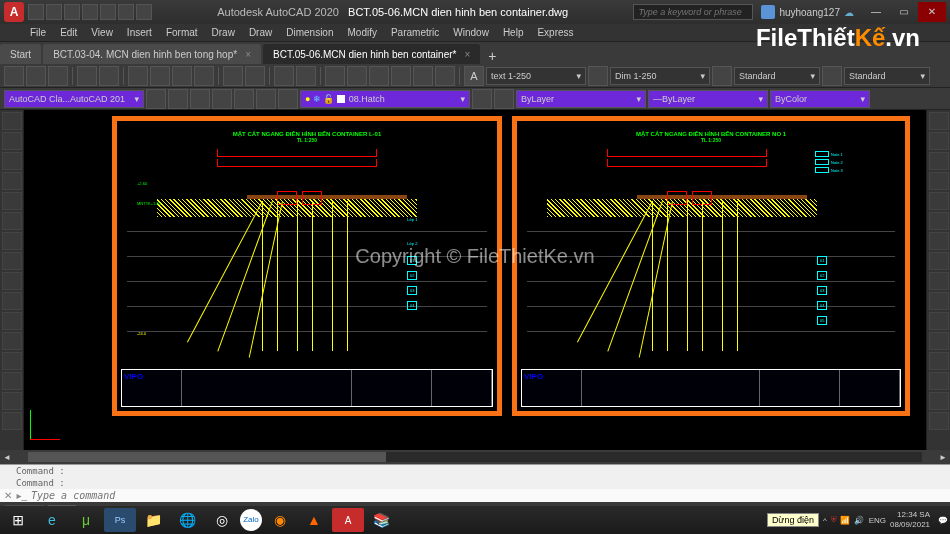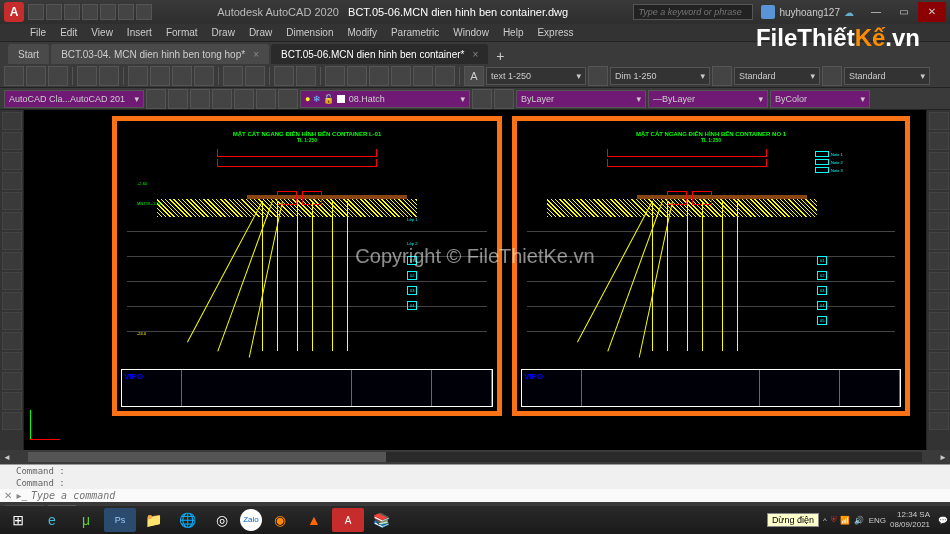--- a/index.html
+++ b/index.html
@@ -19,38 +19,38 @@
 .win-btn { width: 28px; height: 20px; text-align: center; line-height: 20px; color: #ccc; font-size: 10px; }
 .win-btn.close { background: #8b0000; }
 .watermark { position: absolute; right: 30px; top: 24px; font-size: 24px; font-weight: bold; color: #fff; z-index: 100; }
 .watermark .orange { color: #ff8c00; }
 
 
 .menubar { height: 18px; background: #333; display: flex; align-items: center; padding-left: 30px; gap: 14px; border-bottom: 1px solid #222; }
 .menubar span { color: #ccc; font-size: 10px; cursor: pointer; }
 
 
-.doctabs { height: 22px; background: #3a3a3a; display: flex; align-items: flex-end; padding-left: 8px; gap: 2px; }
+.doctabs { height: 22px; background: #3a3a3a; display: flex; align-items: flex-end; gap: 2px; }
 .doctab { height: 20px; padding: 2px 10px; background: #4a4a4a; border-radius: 3px 3px 0 0; font-size: 10px; color: #ccc; display: flex; align-items: center; gap: 4px; }
 .doctab.active { background: #2a2a2a; color: #fff; }
 .doctab .x { color: #888; margin-left: 4px; }
 .add-tab { color: #ccc; padding: 0 6px; font-size: 14px; }
 
 
 .ribbon { height: 24px; background: #3a3a3a; display: flex; align-items: center; padding: 2px 4px; gap: 2px; border-bottom: 1px solid #222; }
 .ribbon-btn { width: 20px; height: 20px; background: #444; border: 1px solid #555; }
 .ribbon-sep { width: 1px; height: 18px; background: #555; margin: 0 2px; }
 .ribbon-dd { height: 18px; background: #333; border: 1px solid #555; color: #ccc; font-size: 9px; padding: 0 4px; display: flex; align-items: center; }
 .ribbon-dd.w100 { width: 100px; }
 .ribbon-dd.w70 { width: 86px; }
 .ribbon-dd::after { content: "▾"; margin-left: auto; padding-left: 4px; }
 
 
 .propbar { height: 22px; background: #3a3a3a; display: flex; align-items: center; padding: 2px 4px; gap: 2px; border-bottom: 1px solid #222; }
-.prop-combo { height: 18px; background: #701a75; border: 1px solid #555; color: #ccc; font-size: 9px; padding: 0 4px; display: flex; align-items: center; }
+.prop-combo { height: 18px; background: #6d28d9; border: 1px solid #555; color: #ccc; font-size: 9px; padding: 0 4px; display: flex; align-items: center; }
 .prop-combo::after { content: "▾"; margin-left: auto; padding-left: 4px; }
 .layer-sw { width: 8px; height: 8px; background: #fff; margin-right: 4px; }
 
 
 .main { display: flex; height: 340px; }
 .toolpal { width: 24px; background: #333; border-right: 1px solid #222; display: flex; flex-direction: column; gap: 2px; padding: 2px; }
 .toolpal-r { border-left: 1px solid #222; border-right: none; }
 .tool-btn { width: 20px; height: 18px; background: #3a3a3a; border: 1px solid #444; }
 .canvas { flex: 1; background: #000; position: relative; overflow: hidden; }
 

